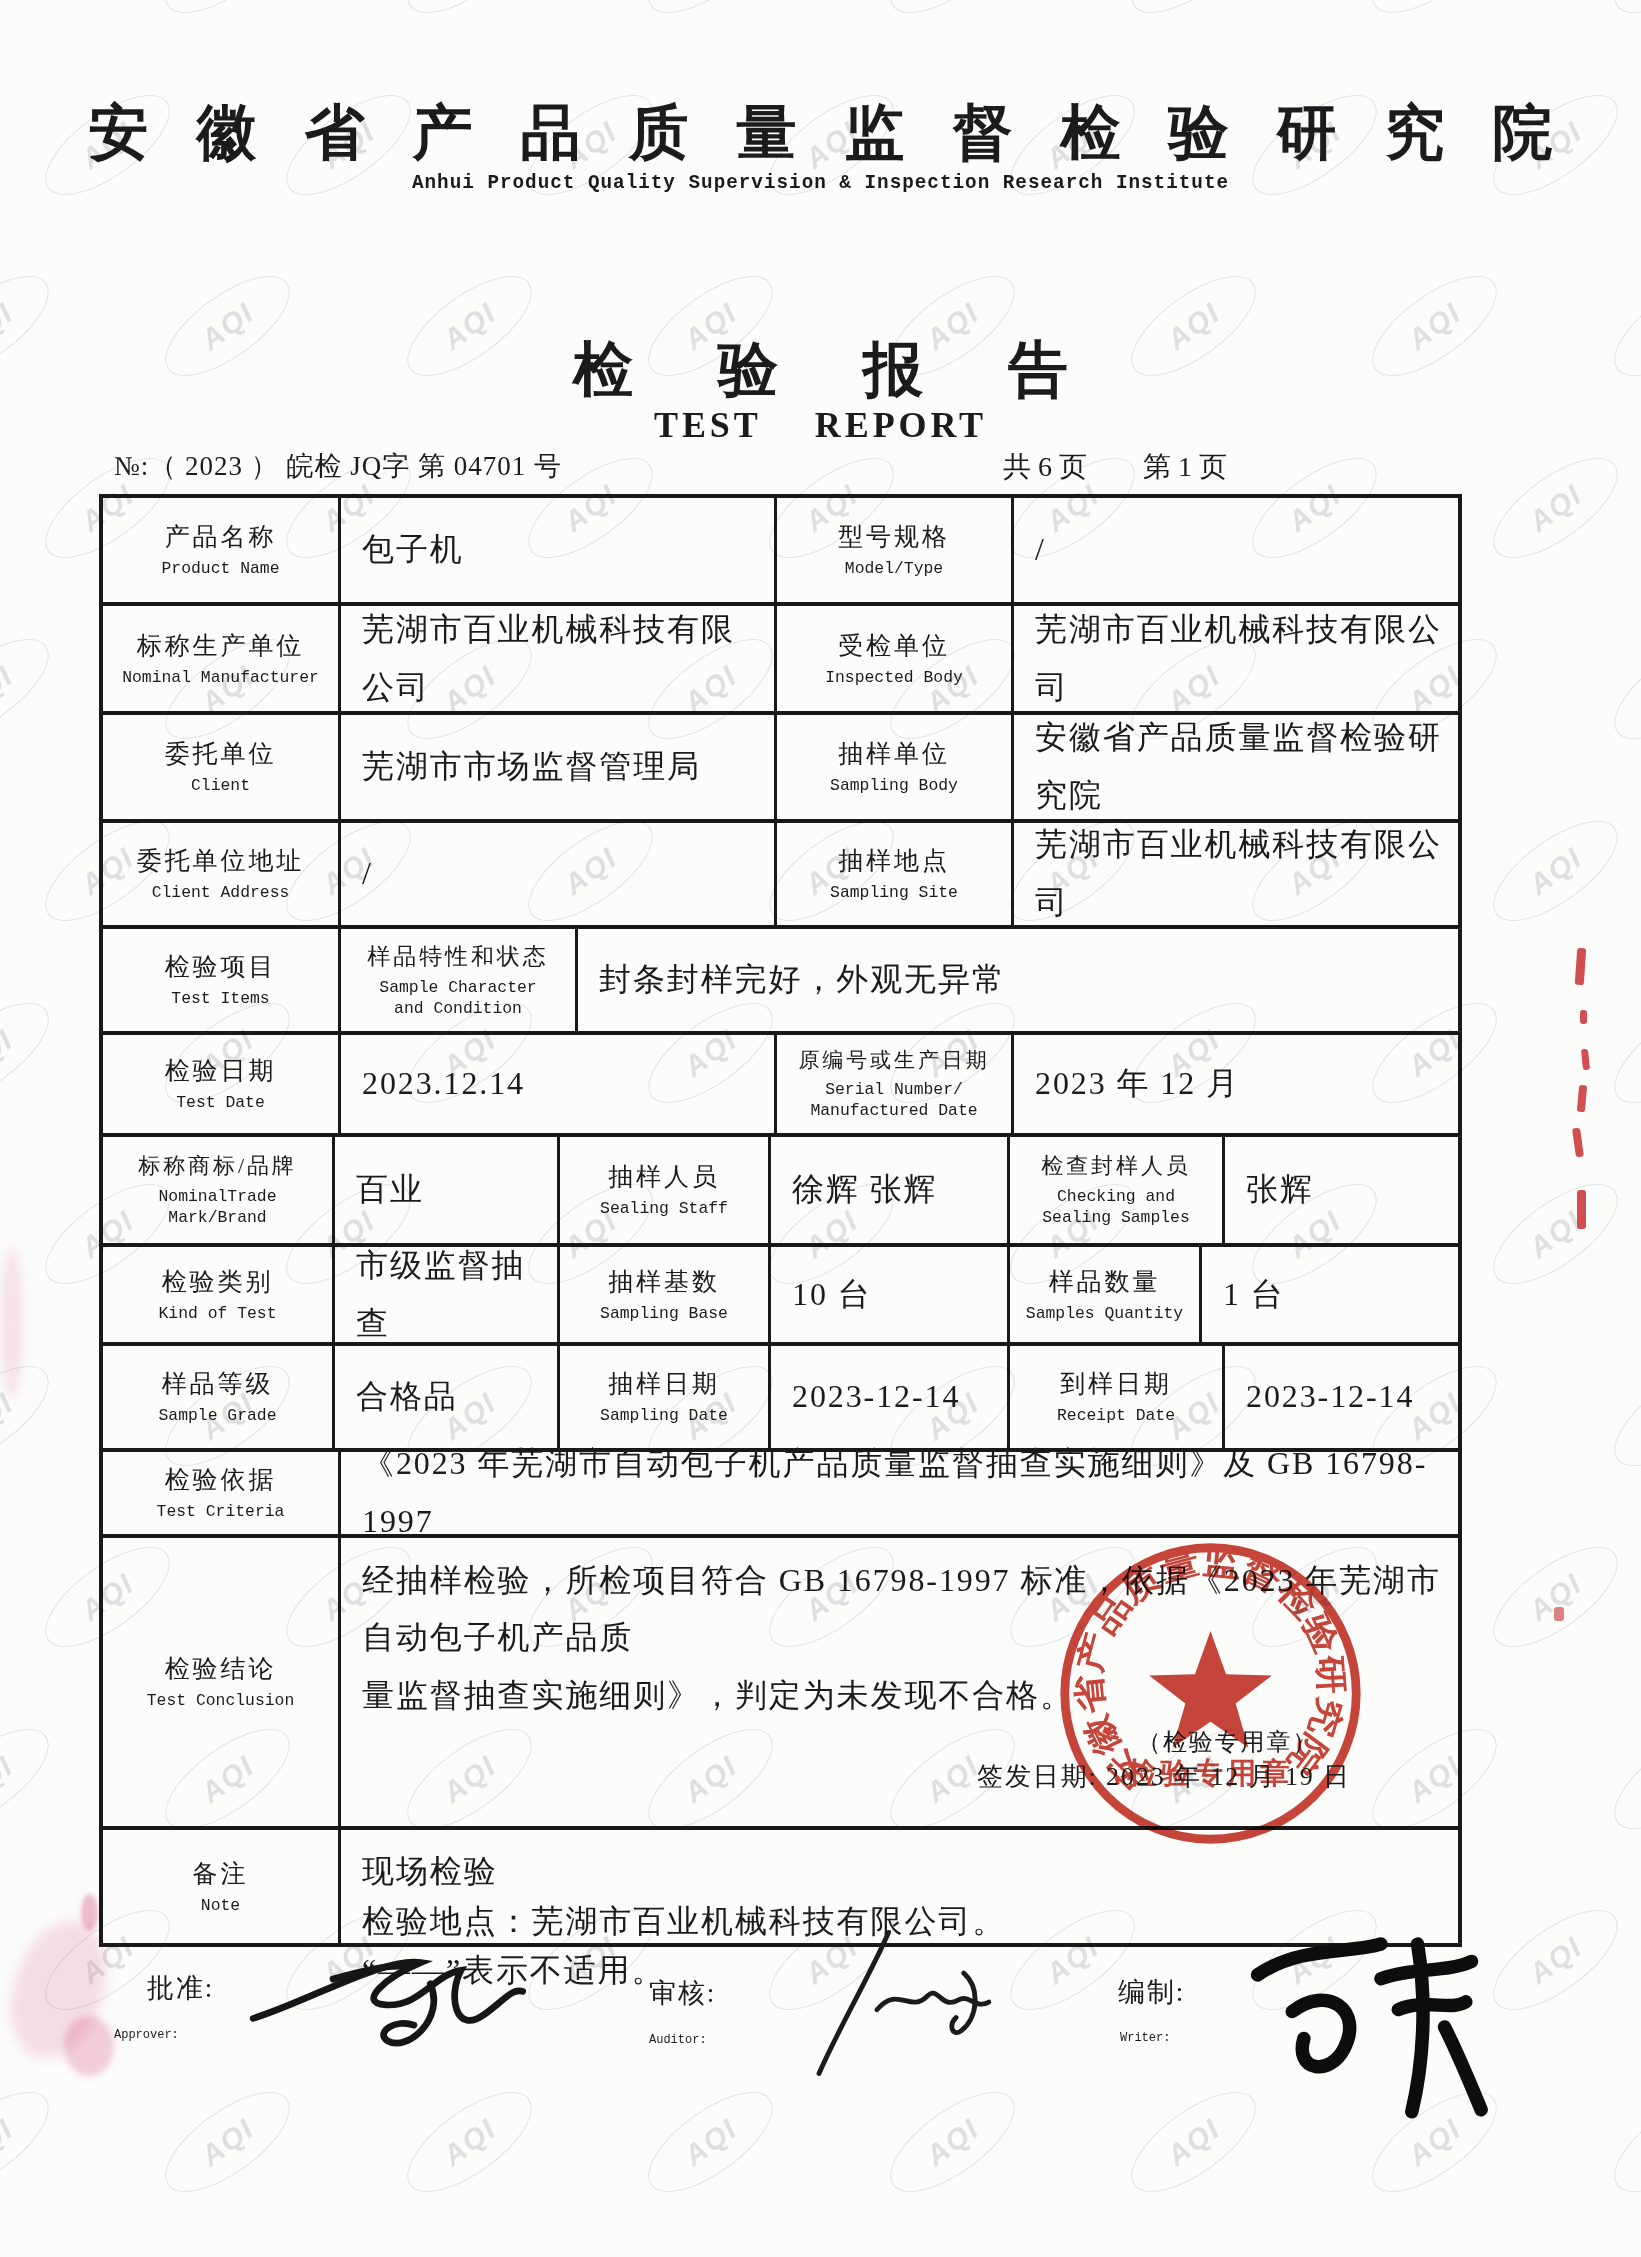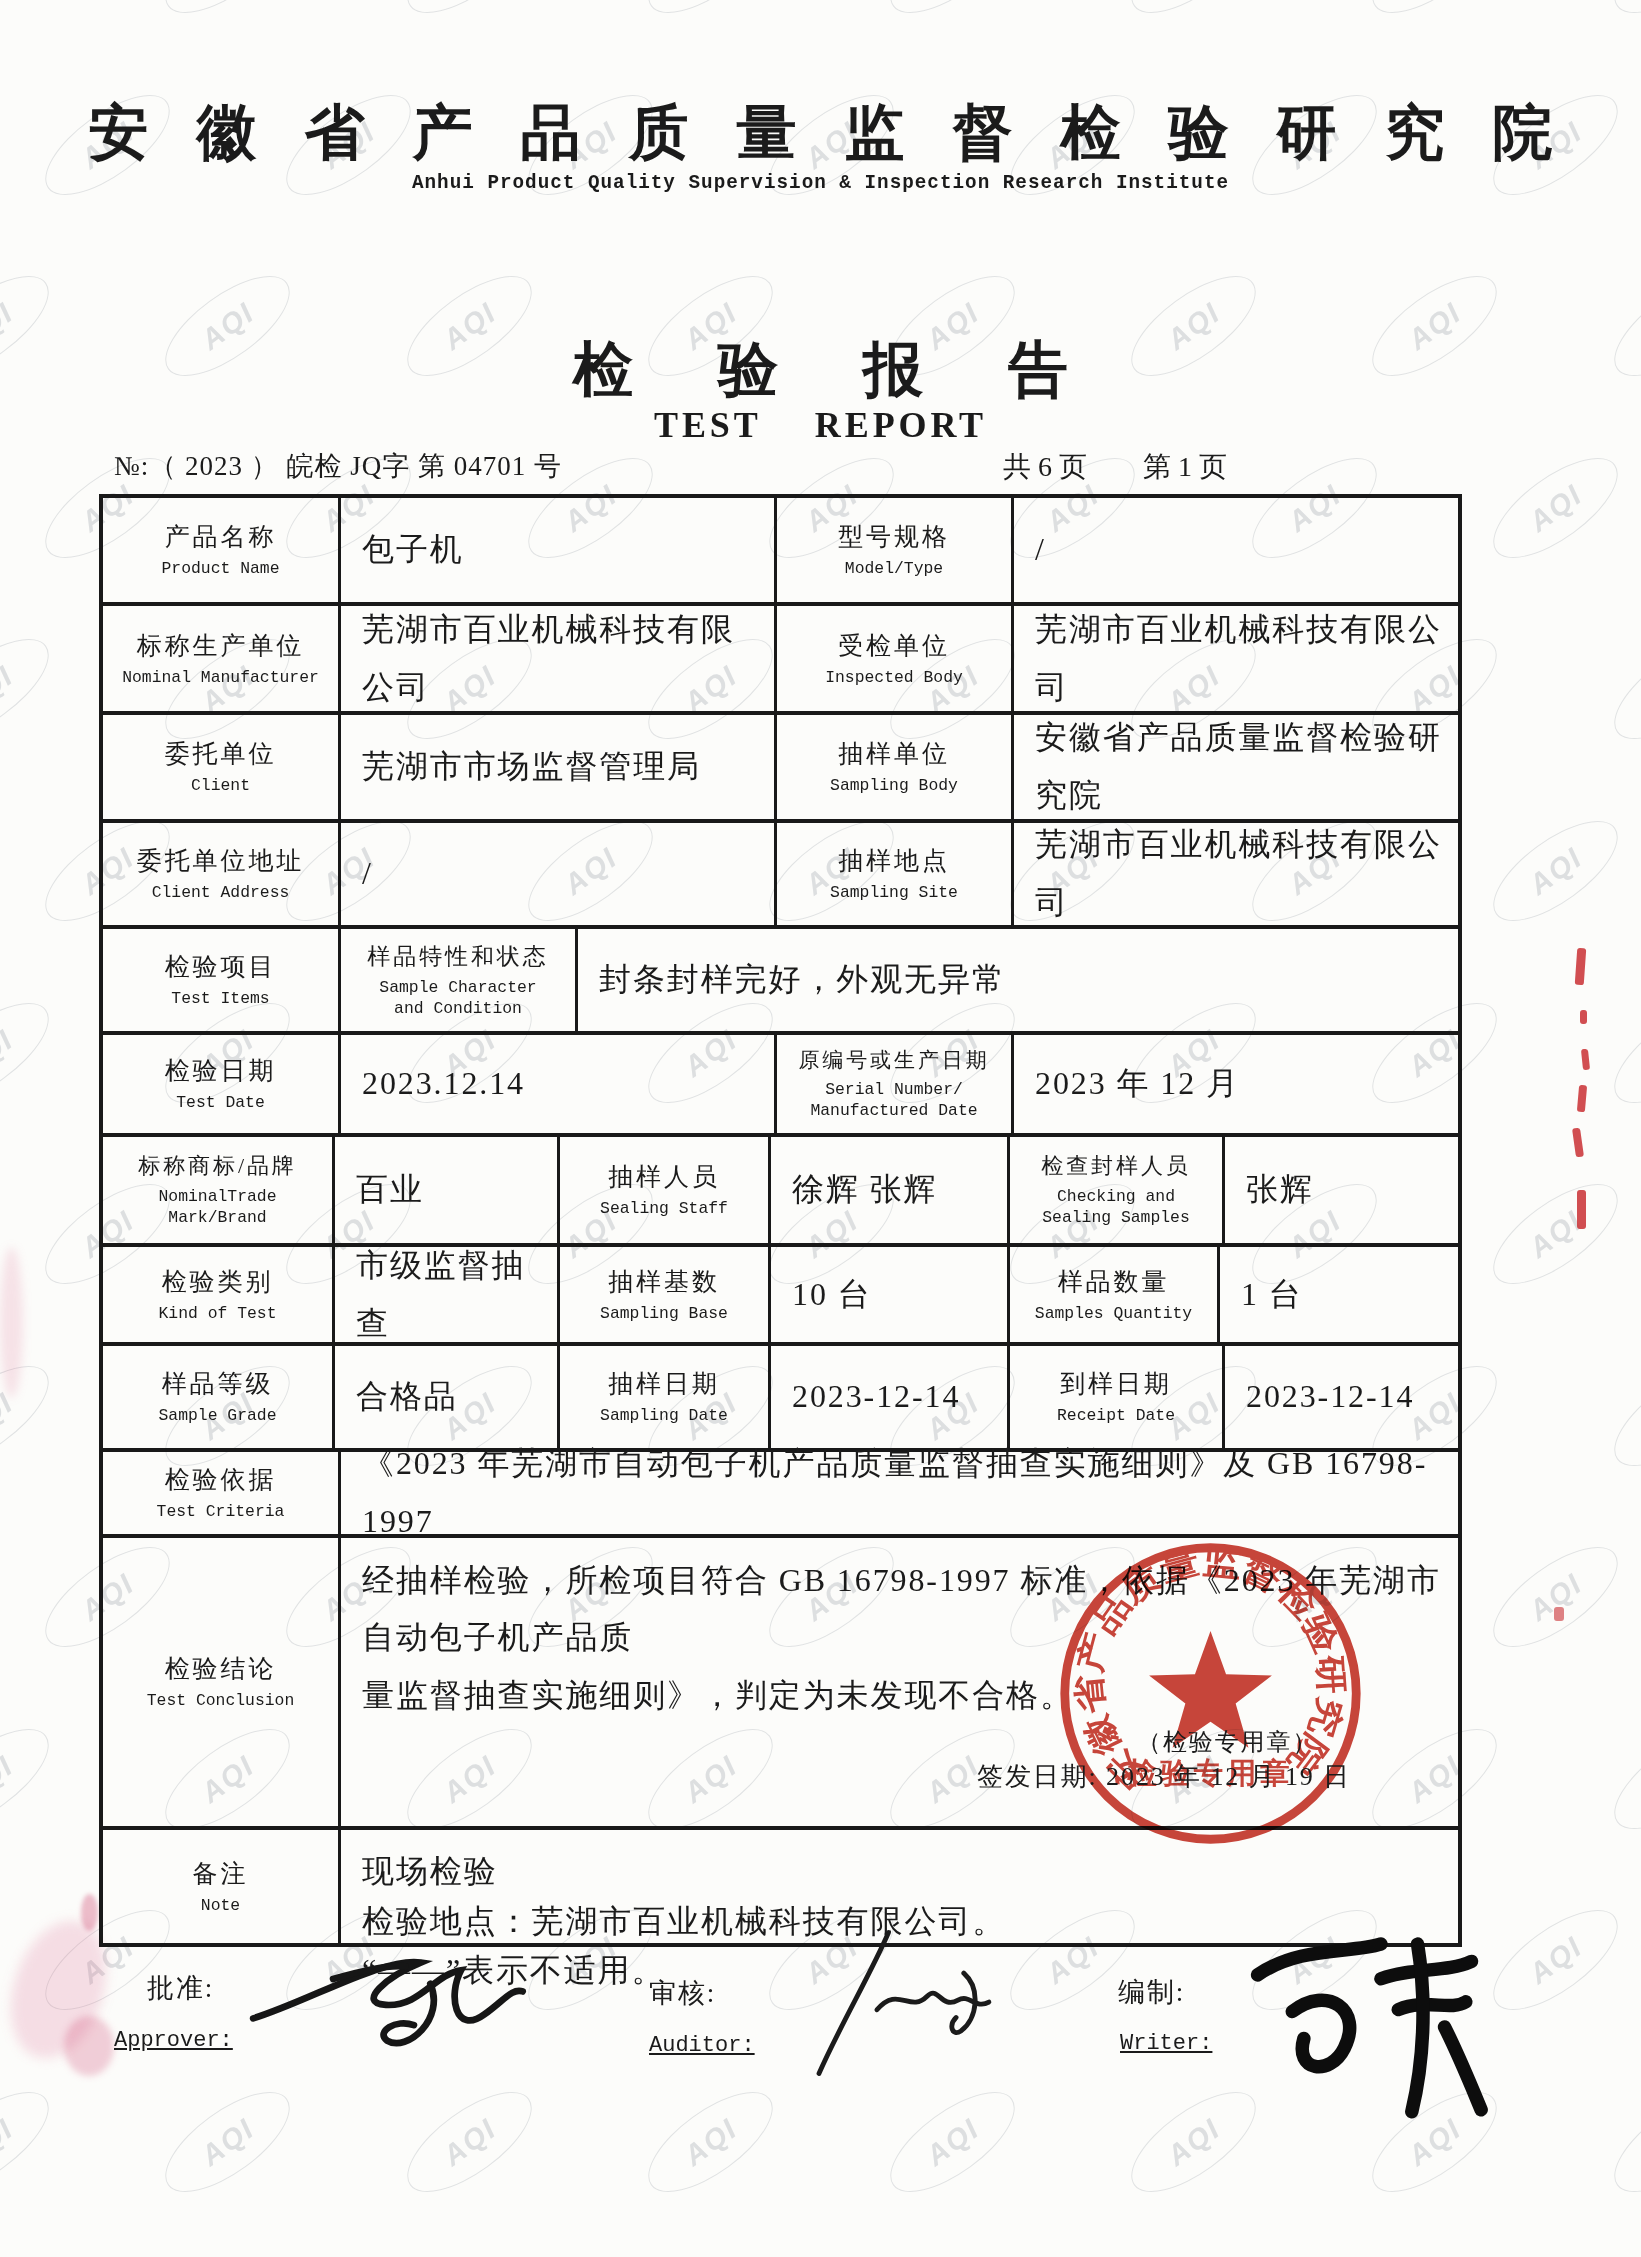--- a/index.html
+++ b/index.html
@@ -40,21 +40,21 @@
        font-size:32px;white-space:pre-line;letter-spacing:1.9px;line-height:1.8;}
   .val.topalign{align-items:flex-start;padding-top:13.5px;}
   
   #stamp{position:absolute;left:1054px;top:1537px;width:313px;height:313px;z-index:2;
          opacity:.92;mix-blend-mode:multiply;}
   .overlay-black{z-index:3;font-size:24px;letter-spacing:1.9px;}
   #seal-note{left:1137px;top:1726px;}
   #issue-date{left:977px;top:1759px;font-size:26px;}
   
   .sig-label-zh{font-size:27px;letter-spacing:1.9px;z-index:3;}
-  .sig-label-en{font-size:22px;font-family:"Liberation Mono",monospace;z-index:3;text-decoration:underline;}
+  .sig-label-en{font-size:12px;font-family:"Liberation Mono",monospace;z-index:3;}
   .sig-svg{position:absolute;z-index:2;}
   
   .redmark{position:absolute;background:#c92f33;border-radius:2.9px;z-index:4;opacity:.85;}
   .pink{position:absolute;z-index:0;border-radius:50%;}
 </style>
 </head>
 <body>
 
 <div class="page">
 
@@ -271,21 +271,21 @@
       <div class="td lab" style="width:229px">
         <div class="zh">检验类别</div>
         <div class="en">Kind of Test</div>
       </div>
       <div class="td val" style="width:225px">市级监督抽查</div>
       <div class="td lab" style="width:211px">
         <div class="zh">抽样基数</div>
         <div class="en">Sampling Base</div>
       </div>
       <div class="td val" style="width:239px">10 台</div>
-      <div class="td lab" style="width:210px">
+      <div class="td lab" style="width:192px">
         <div class="zh">样品数量</div>
         <div class="en">Samples Quantity</div>
       </div>
       <div class="td val" style="flex:1">1 台</div>
     </div>
 
     <div class="tr" style="height:106px">
       <div class="td lab" style="width:229px">
         <div class="zh">样品等级</div>
         <div class="en">Sample Grade</div>

